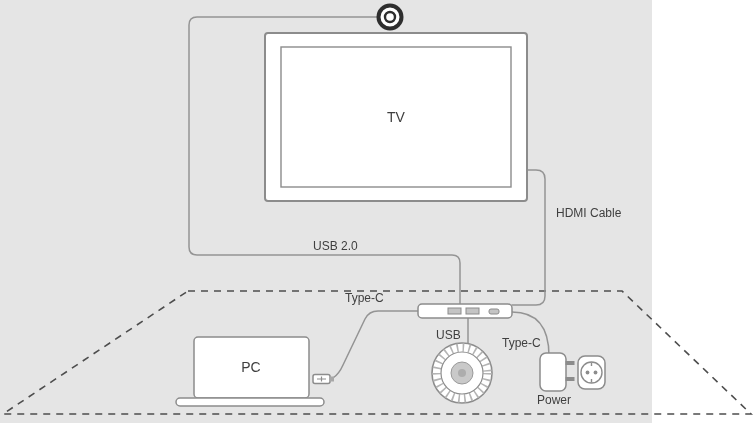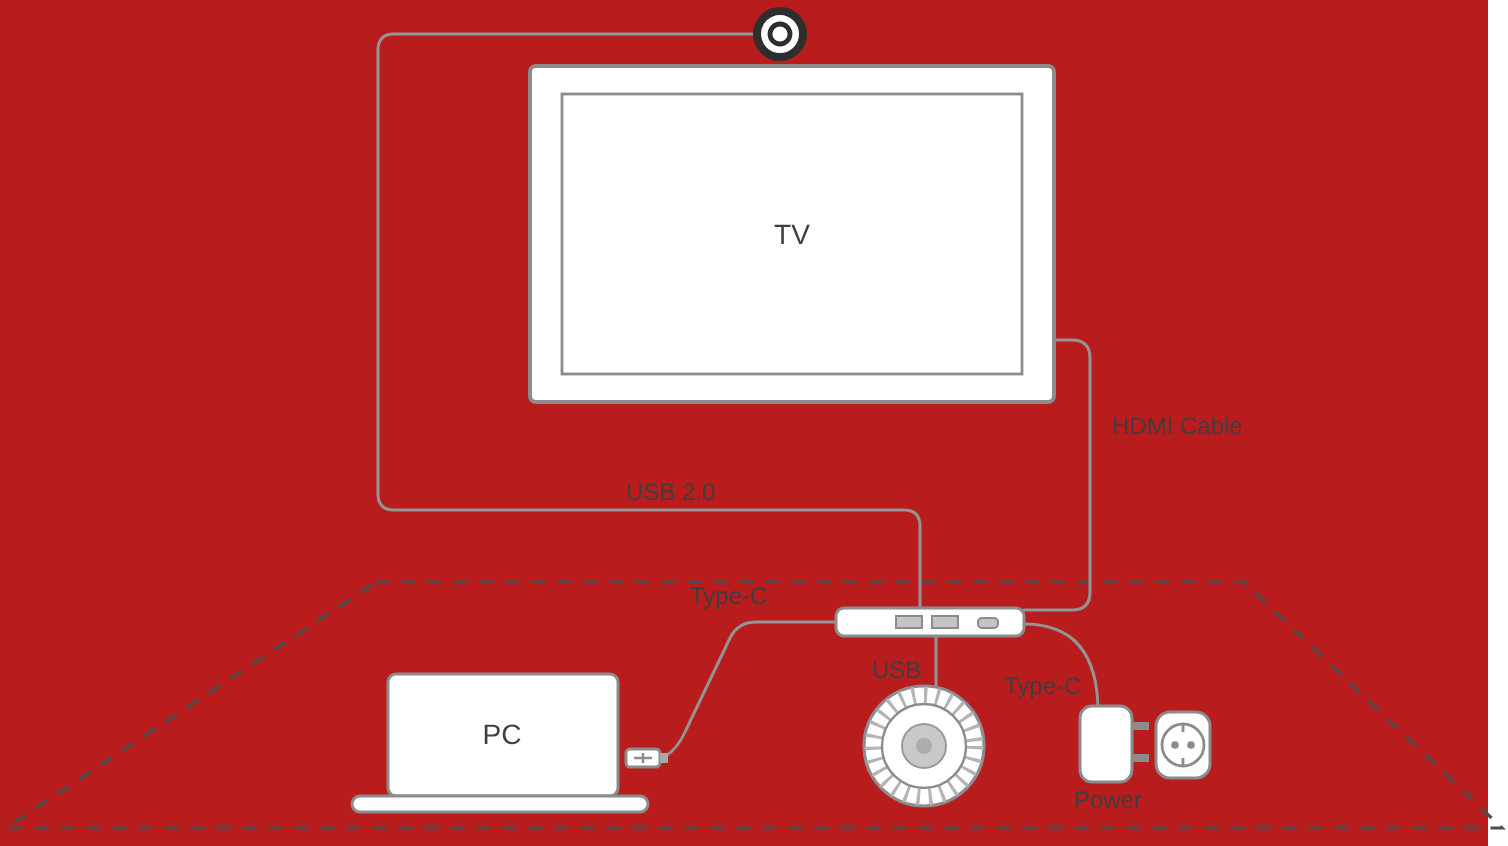--- a/index.html
+++ b/index.html
@@ -5,23 +5,23 @@
   html, body {
     margin: 0;
     padding: 0;
     background: #ffffff;
     width: 754px;
     height: 423px;
     overflow: hidden;
   }
   .diagram-wrap {
     position: relative;
-    width: 744px;
+    width: 652px;
     height: 423px;
-    background: #b91c1c;
+    background: #e5e5e5;
   }
   svg { display: block; }
   .lbl {
     font-family: "Liberation Sans", sans-serif;
     font-size: 12px;
     fill: #3f3f3f;
   }
   .lbl-big {
     font-family: "Liberation Sans", sans-serif;
     font-size: 14px;

